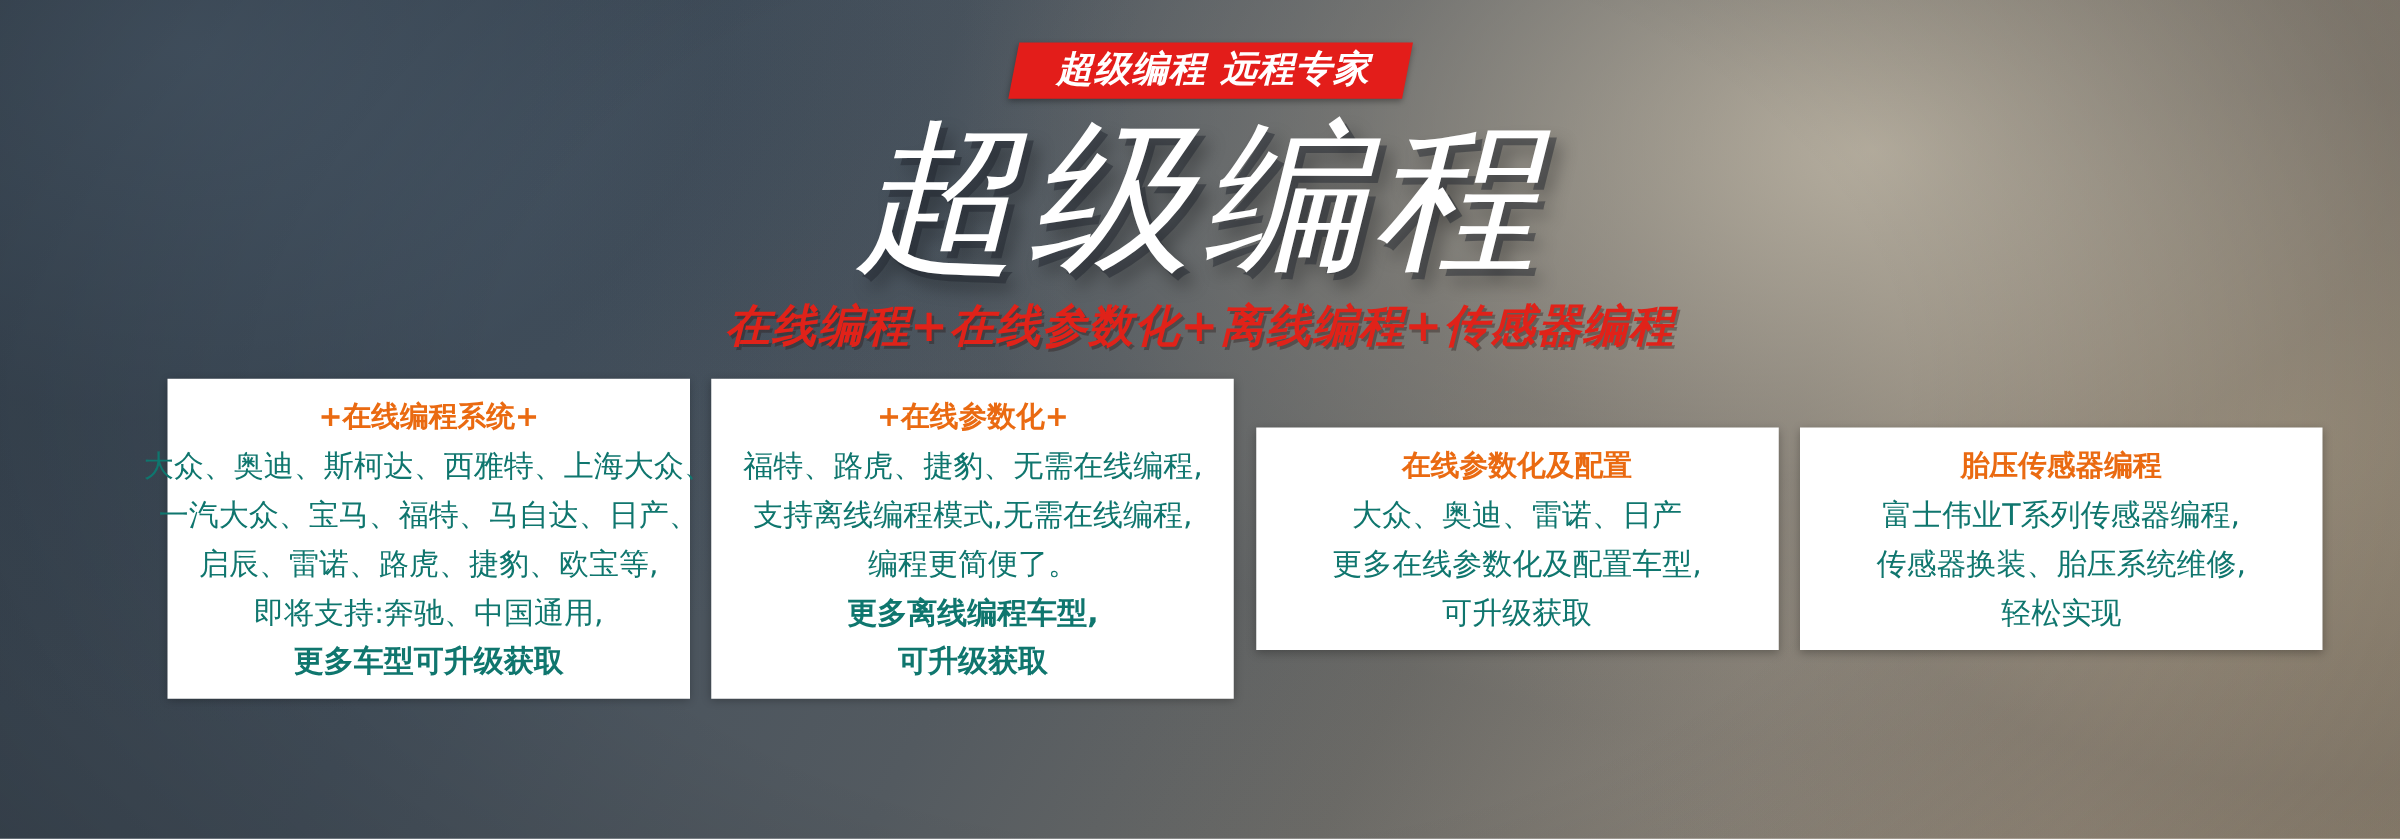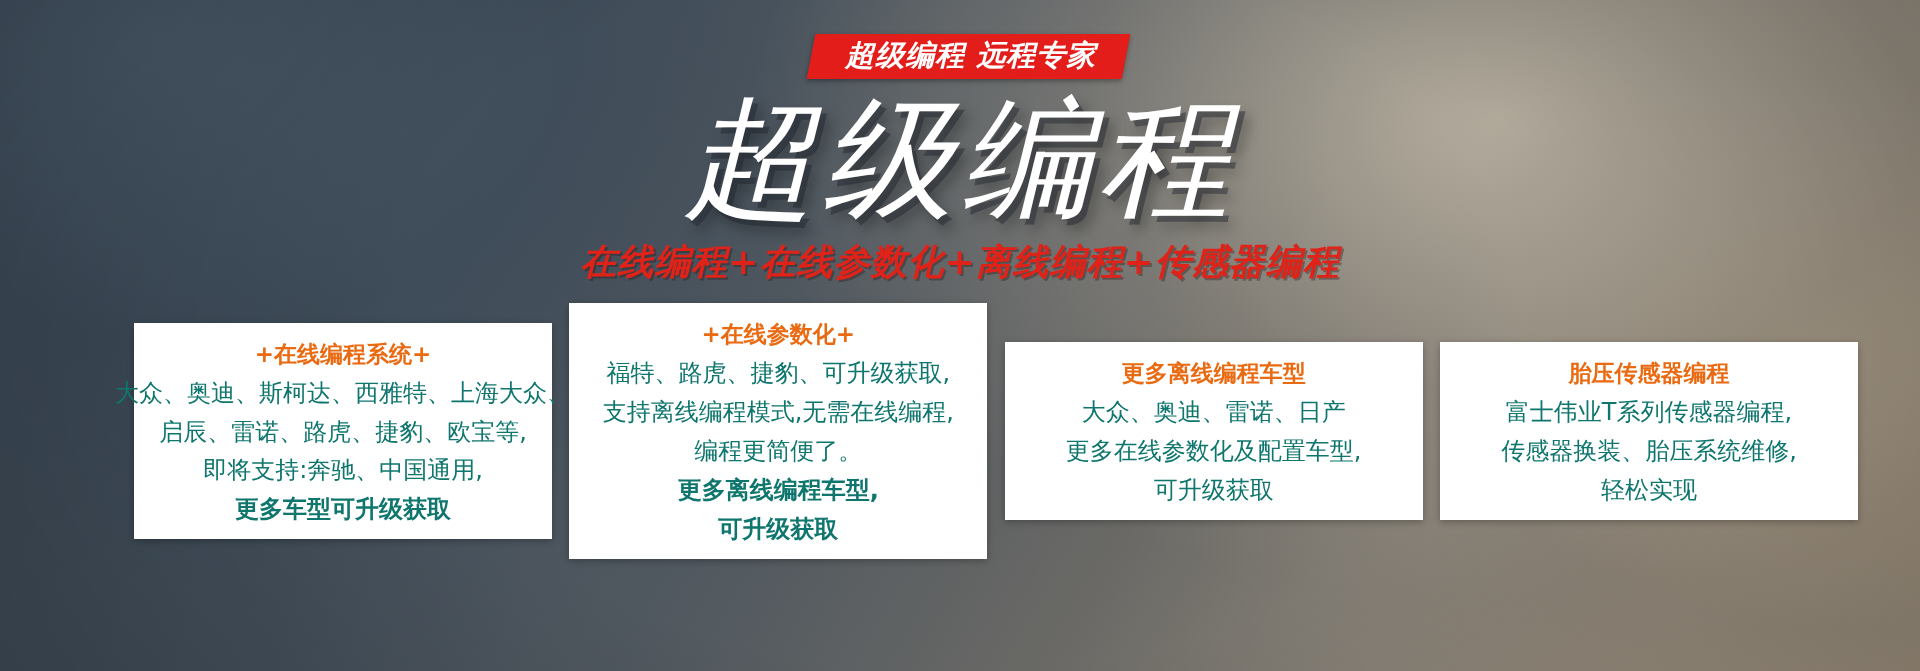--- a/index.html
+++ b/index.html
@@ -118,36 +118,37 @@
 
   <div class="main-title">超级编程</div>
 
   <div class="sub-title">在线编程+在线参数化+离线编程+传感器编程</div>
 
   <div class="cards">
 
     <div class="card">
       <div class="card-title">+在线编程系统+</div>
       <div class="card-line">大众、奥迪、斯柯达、西雅特、上海大众、</div>
+      <div class="card-line">一汽大众、宝马、福特、马自达、日产、</div>
       <div class="card-line">启辰、雷诺、路虎、捷豹、欧宝等,</div>
       <div class="card-line">即将支持:奔驰、中国通用,</div>
       <div class="card-line bold">更多车型可升级获取</div>
     </div>
 
     <div class="card">
       <div class="card-title">+在线参数化+</div>
-      <div class="card-line">福特、路虎、捷豹、可升级获取,</div>
+      <div class="card-line">福特、路虎、捷豹、无需在线编程,</div>
       <div class="card-line">支持离线编程模式,无需在线编程,</div>
       <div class="card-line">编程更简便了。</div>
       <div class="card-line bold">更多离线编程车型,</div>
       <div class="card-line bold">可升级获取</div>
     </div>
 
     <div class="card">
-      <div class="card-title">更多离线编程车型</div>
+      <div class="card-title">在线参数化及配置</div>
       <div class="card-line">大众、奥迪、雷诺、日产</div>
       <div class="card-line">更多在线参数化及配置车型,</div>
       <div class="card-line">可升级获取</div>
     </div>
 
     <div class="card">
       <div class="card-title">胎压传感器编程</div>
       <div class="card-line">富士伟业T系列传感器编程,</div>
       <div class="card-line">传感器换装、胎压系统维修,</div>
       <div class="card-line">轻松实现</div>

